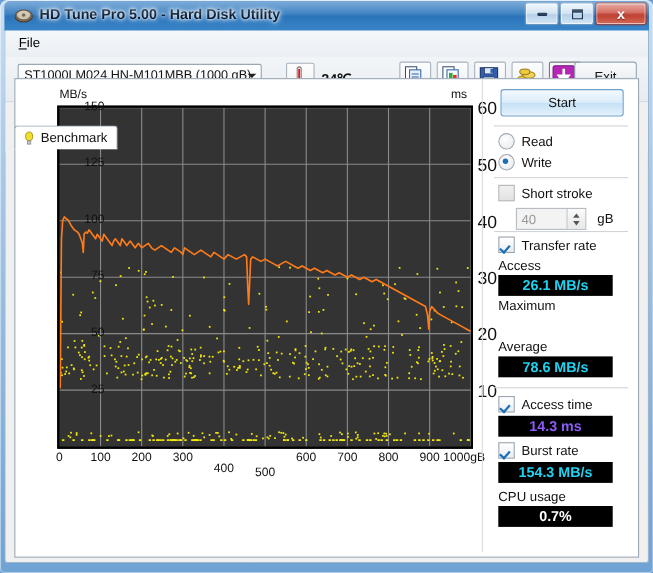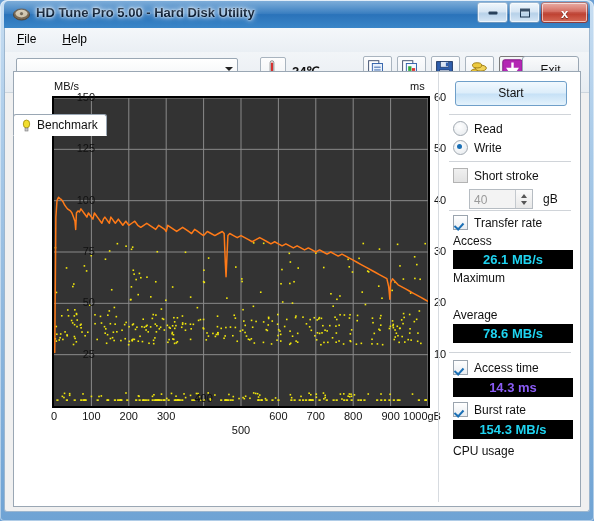--- a/index.html
+++ b/index.html
@@ -58,21 +58,21 @@
   
   .client{
     position:absolute;left:4px;top:28px;width:586px;height:484px;
     background:#f0f0f0;
     border:1px solid #9cb6cf;border-top:none;
     box-sizing:border-box;
     border-radius:0 0 3px 3px;
   }
   
   .menubar{height:21px;padding:3px 0 0 8px;font-size:12px;color:#000;display:flex;gap:18px;
-    background:linear-gradient(180deg,#f4f7fa,#eaeff4);}
+    background:linear-gradient(180deg,#f4f7fa,#eaeff4);flex-direction:column;}
   .menuitem{padding:1px 4px;cursor:default;}
   .menuitem u{text-decoration:underline;}
 
   
   .toolbar{
     height:40px;position:relative;
     background:linear-gradient(180deg,#f2f5f8 0%,#e7ecf1 100%);
     border-bottom:1px solid #cdd6de;
   }
   .drivesel{
@@ -135,21 +135,21 @@
 
   
   .chartwrap{position:absolute;left:0px;top:0px;width:424px;height:430px;}
   .plot{
     position:absolute;left:38px;top:24px;width:378px;height:312px;
     background:#333333;border:2px solid #000;box-sizing:border-box;
     overflow:hidden;
   }
   .ylab{position:absolute;font-size:11px;color:#111;text-align:right;width:34px;padding-left:48px;}
   .ylab.left{left:-1px;}
-  .rlab{position:absolute;font-size:11px;color:#111;left:420px;}
+  .rlab{position:absolute;font-size:16px;color:#111;left:420px;}
   .xlab{position:absolute;font-size:11px;color:#111;text-align:center;width:40px;}
   .unit{position:absolute;font-size:11px;color:#111;}
 
   
   .side{position:absolute;left:424px;top:0;width:142px;height:430px;border-left:1px solid #d7dbe0;}
   .startbtn{
     position:absolute;left:16px;top:9px;width:110px;height:23px;
     border:1px solid #6f9fc9;border-radius:3px;
     background:linear-gradient(180deg,#f2f9fe 0%,#dcedfa 48%,#c6e1f6 52%,#e4f2fc 100%);
     font-size:12px;color:#111;text-align:center;line-height:22px;
@@ -182,21 +182,21 @@
   }
   .spin .sb{position:absolute;right:0;top:0;width:16px;height:18px;border-left:1px solid #c4c9ce;
     background:linear-gradient(180deg,#fafafa,#e8e8e8);}
   .spin .sb:before,.spin .sb:after{content:"";position:absolute;left:5px;width:0;height:0;
     border-left:3px solid transparent;border-right:3px solid transparent;}
   .spin .sb:before{top:4px;border-bottom:4px solid #555;}
   .spin .sb:after{top:11px;border-top:4px solid #555;}
   .gblab{position:absolute;left:104px;font-size:12px;color:#111;}
   .statlab{position:absolute;left:14px;font-size:12px;color:#111;}
   .statval{
-    position:absolute;left:14px;width:120px;height:19px;
+    position:absolute;left:14px;width:104px;height:19px;
     background:#000;color:#1fd3f0;font-size:13px;font-weight:bold;
     text-align:center;line-height:19px;
   }
   .statval.yellow{color:#8b5cf6;}
   .statval.white{color:#ffffff;}
 </style>
 </head>
 <body>
 
 <div class="window">
@@ -227,20 +227,21 @@
 
   <div class="client">
 
     <div class="menubar">
       <div class="menuitem"><u>F</u><span style="margin-left:0">ile</span></div>
       <div class="menuitem"><u>H</u><span>elp</span></div>
     </div>
 
     <div class="toolbar">
       <div class="drivesel">
+        <span>ST1000LM024 HN-M101MBB (1000 gB)</span>
         <span class="arrow"></span>
       </div>
       <div class="tempbox">
         <svg viewBox="0 0 24 25" width="22" height="23">
           <rect x="10" y="3" width="4" height="13" rx="2" fill="#ffffff" stroke="#7a7a7a" stroke-width="1"></rect>
           <rect x="11" y="5" width="2" height="11" fill="#d32020"></rect>
           <circle cx="12" cy="18.5" r="3.8" fill="#d32020" stroke="#8e1414" stroke-width="0.8"></circle>
         </svg>
       </div>
       <div class="temptxt">24℃</div>
@@ -967,21 +968,21 @@
             <div class="rlab" style="top: 173px;">30</div>
             <div class="rlab" style="top: 121.667px;">40</div>
             <div class="rlab" style="top: 70.3333px;">50</div>
             <div class="rlab" style="top: 19px;">60</div>
           </div>
         <div id="xlabels">
             <div class="xlab" style="left: 20px; top: 338px;">0</div>
             <div class="xlab" style="left: 57.4px; top: 338px;">100</div>
             <div class="xlab" style="left: 94.8px; top: 338px;">200</div>
             <div class="xlab" style="left: 132.2px; top: 338px;">300</div>
-            <div class="xlab" style="left: 169.6px; top: 320px;">400</div>
+            <div class="xlab" style="left: 169.6px; top: 348px;">400</div>
             <div class="xlab" style="left: 207px; top: 352px;">500</div>
             <div class="xlab" style="left: 244.4px; top: 338px;">600</div>
             <div class="xlab" style="left: 281.8px; top: 338px;">700</div>
             <div class="xlab" style="left: 319.2px; top: 338px;">800</div>
             <div class="xlab" style="left: 356.6px; top: 338px;">900</div>
             <div class="xlab" style="left: 388px; top: 338px;">1000gB</div>
           </div>
       </div>
 
       <div class="side">
@@ -1030,17 +1031,18 @@
         </div>
         <div class="statval yellow" style="top:306px;">14.3 ms</div>
 
         <div class="cb-row" style="top:330px;">
           <span class="cb on"></span>
           <span>Burst rate</span>
         </div>
         <div class="statval" style="top:348px;">154.3 MB/s</div>
 
         <div class="statlab" style="top:372px;">CPU usage</div>
+        <div class="statval white" style="top:388px;">0.7%</div>
       </div>
 
     </div>
   </div>
 </div>
 
 </body></html>

